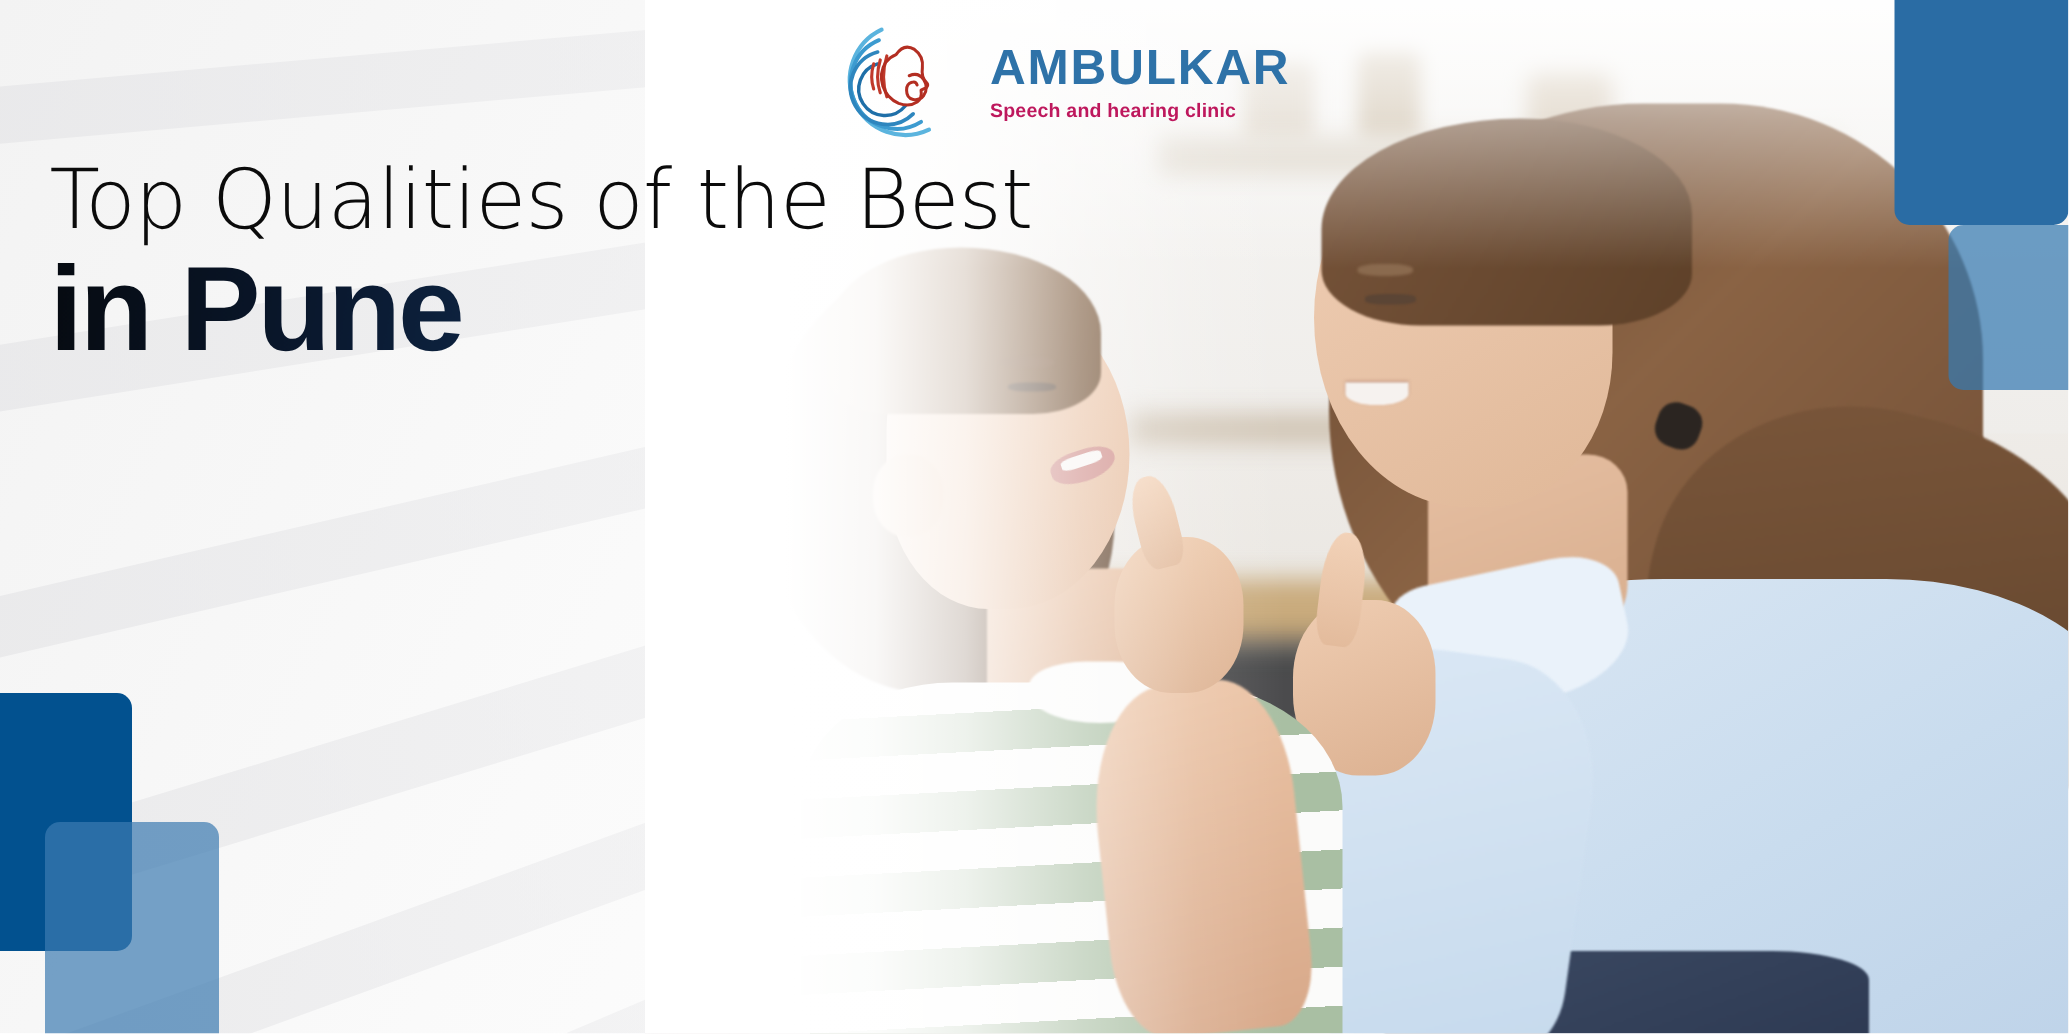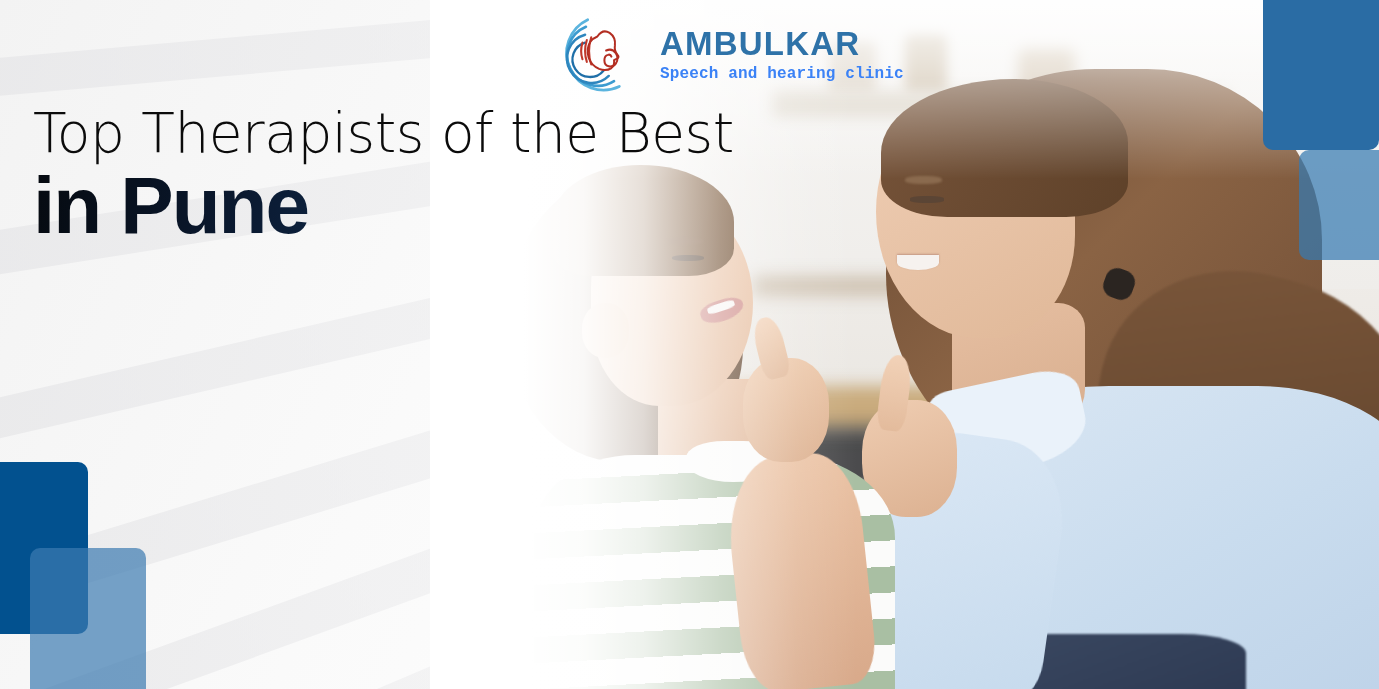--- a/index.html
+++ b/index.html
@@ -272,23 +272,23 @@
     position:absolute; left:556px; top:11px;
     display:flex; align-items:center; gap:16px;
   }
   .logo-mark { width:88px; height:86px; flex:0 0 auto; }
   .logo-text { display:flex; flex-direction:column; line-height:1; }
   .logo-name {
     font-size:33px; font-weight:bold; letter-spacing:1.2px;
     color:#2E72A8; font-family:"Liberation Sans", sans-serif;
   }
   .logo-tag {
-    font-size:16px; font-weight:bold; letter-spacing:.15px;
-    color:#3b82f6; margin-top:6px;
-    font-family:Liberation Mono, monospace;
+    font-size:13px; font-weight:bold; letter-spacing:.15px;
+    color:#be185d; margin-top:6px;
+    font-family:Liberation Sans, sans-serif;
   }
 
   
   .headline { position:absolute; left:33px; top:104px; }
   .line1 {
     font-size:55px; font-weight:300; color:#0b0b0b;
     letter-spacing:-.5px; line-height:1.08;
     font-family:"DejaVu Sans", sans-serif;
   }
   .line2, .line3 {
@@ -400,17 +400,17 @@
         <path d="M57 45 q7 -3 11 3 q4 6 0 12 q-3 4 -8 3 q-5 -1 -5 -7 q0 -5 4 -6 q3 -1 4 2"></path>
       </g>
     </svg>
     <div class="logo-text">
       <span class="logo-name">AMBULKAR</span>
       <span class="logo-tag">Speech and hearing clinic</span>
     </div>
   </div>
 
   <div class="headline">
-    <div class="line1">Top Therapists of the Best</div>
+    <div class="line1">Top Qualities of the Best</div>
     <div class="line3">in Pune</div>
   </div>
 
 </div>
 
 </body></html>

